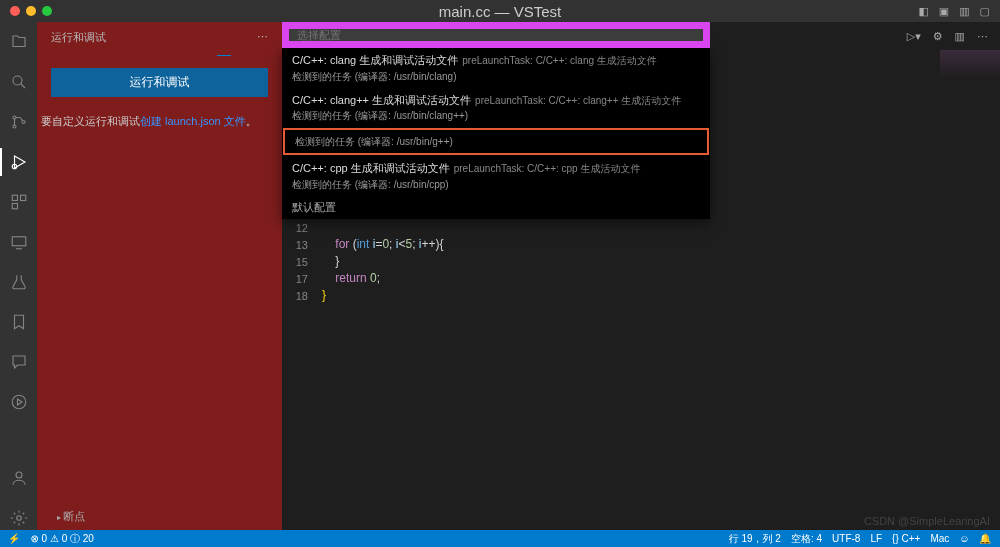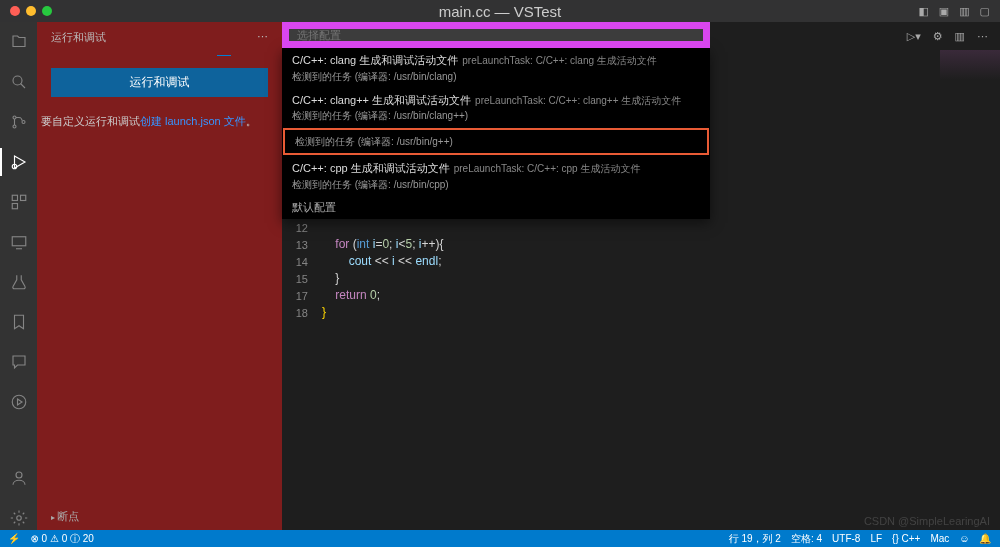--- a/index.html
+++ b/index.html
@@ -19,21 +19,21 @@
 .activity .spacer{flex:1}
 .sidebar{width:245px;background:#7f1d1d;display:flex;flex-direction:column}
 .sb-head{display:flex;justify-content:space-between;padding:8px 14px;color:#bbb;font-size:11px}
 .sb-head .more{cursor:pointer}
 .sb-sec{padding:4px 14px;color:#aaa;font-size:11px;display:flex;align-items:center;gap:4px}
 .sb-sec::before{content:"▾";font-size:8px;margin-right:2px}
 .sb-tab{border-bottom:1px solid #007fd4;margin:2px 14px 2px 180px;width:14px}
 .run-btn{margin:10px 14px;background:#0e639c;color:#fff;text-align:center;padding:6px;font-size:12px;cursor:pointer}
 .sb-text{padding:6px 4px;font-size:11px;line-height:1.6;color:#ccc}
 .sb-text a{color:#3794ff;text-decoration:none}
-.sb-bottom{margin-top:auto;padding:6px 14px;font-size:11px;color:#aaa}
+.sb-bottom{margin-top:auto;padding:6px 20px;font-size:11px;color:#aaa}
 .sb-bottom::before{content:"▸ ";font-size:8px}
 .editor{flex:1;background:#1e1e1e;position:relative}
 .ed-top{height:28px;display:flex;justify-content:flex-end;align-items:center;padding-right:12px;gap:12px;color:#aaa}
 .ed-top span{cursor:pointer}
 .dropdown{position:absolute;top:0;left:0;right:290px;z-index:10}
 .dd-input{background:#3c3c3c;border:7px solid #d946ef;color:#888;padding:0 8px;font-size:11px;width:100%}
 .dd-list{background:#000000;box-shadow:0 4px 12px rgba(0,0,0,.5)}
 .dd-item{padding:4px 10px;font-size:11px;line-height:1.5;cursor:pointer}
 .dd-item.hl{border:2px solid #e95b35;margin:1px}
 .dd-item .t1{color:#ddd}
@@ -190,24 +190,20 @@
     <div class="code" id="code-area">
         <div class="line">
           <div class="ln">12</div>
           <div class="lc"></div>
         </div>
         <div class="line">
           <div class="ln">13</div>
           <div class="lc">    <span class="kw">for</span> (<span class="ty">int</span> <span class="va">i</span><span class="op">=</span><span class="nu">0</span>; <span class="va">i</span><span class="op">&lt;</span><span class="nu">5</span>; <span class="va">i</span><span class="op">++</span>){</div>
         </div>
         <div class="line">
-          <div class="ln">14</div>
-          <div class="lc">        <span class="va">cout</span> <span class="op">&lt;&lt;</span> <span class="va">i</span> <span class="op">&lt;&lt;</span> <span class="va">endl</span>;</div>
-        </div>
-        <div class="line">
           <div class="ln">15</div>
           <div class="lc">    }</div>
         </div>
         <div class="line">
           <div class="ln">17</div>
           <div class="lc">    <span class="kw">return</span> <span class="nu">0</span>;</div>
         </div>
         <div class="line">
           <div class="ln">18</div>
           <div class="lc"><span class="br">}</span></div>

